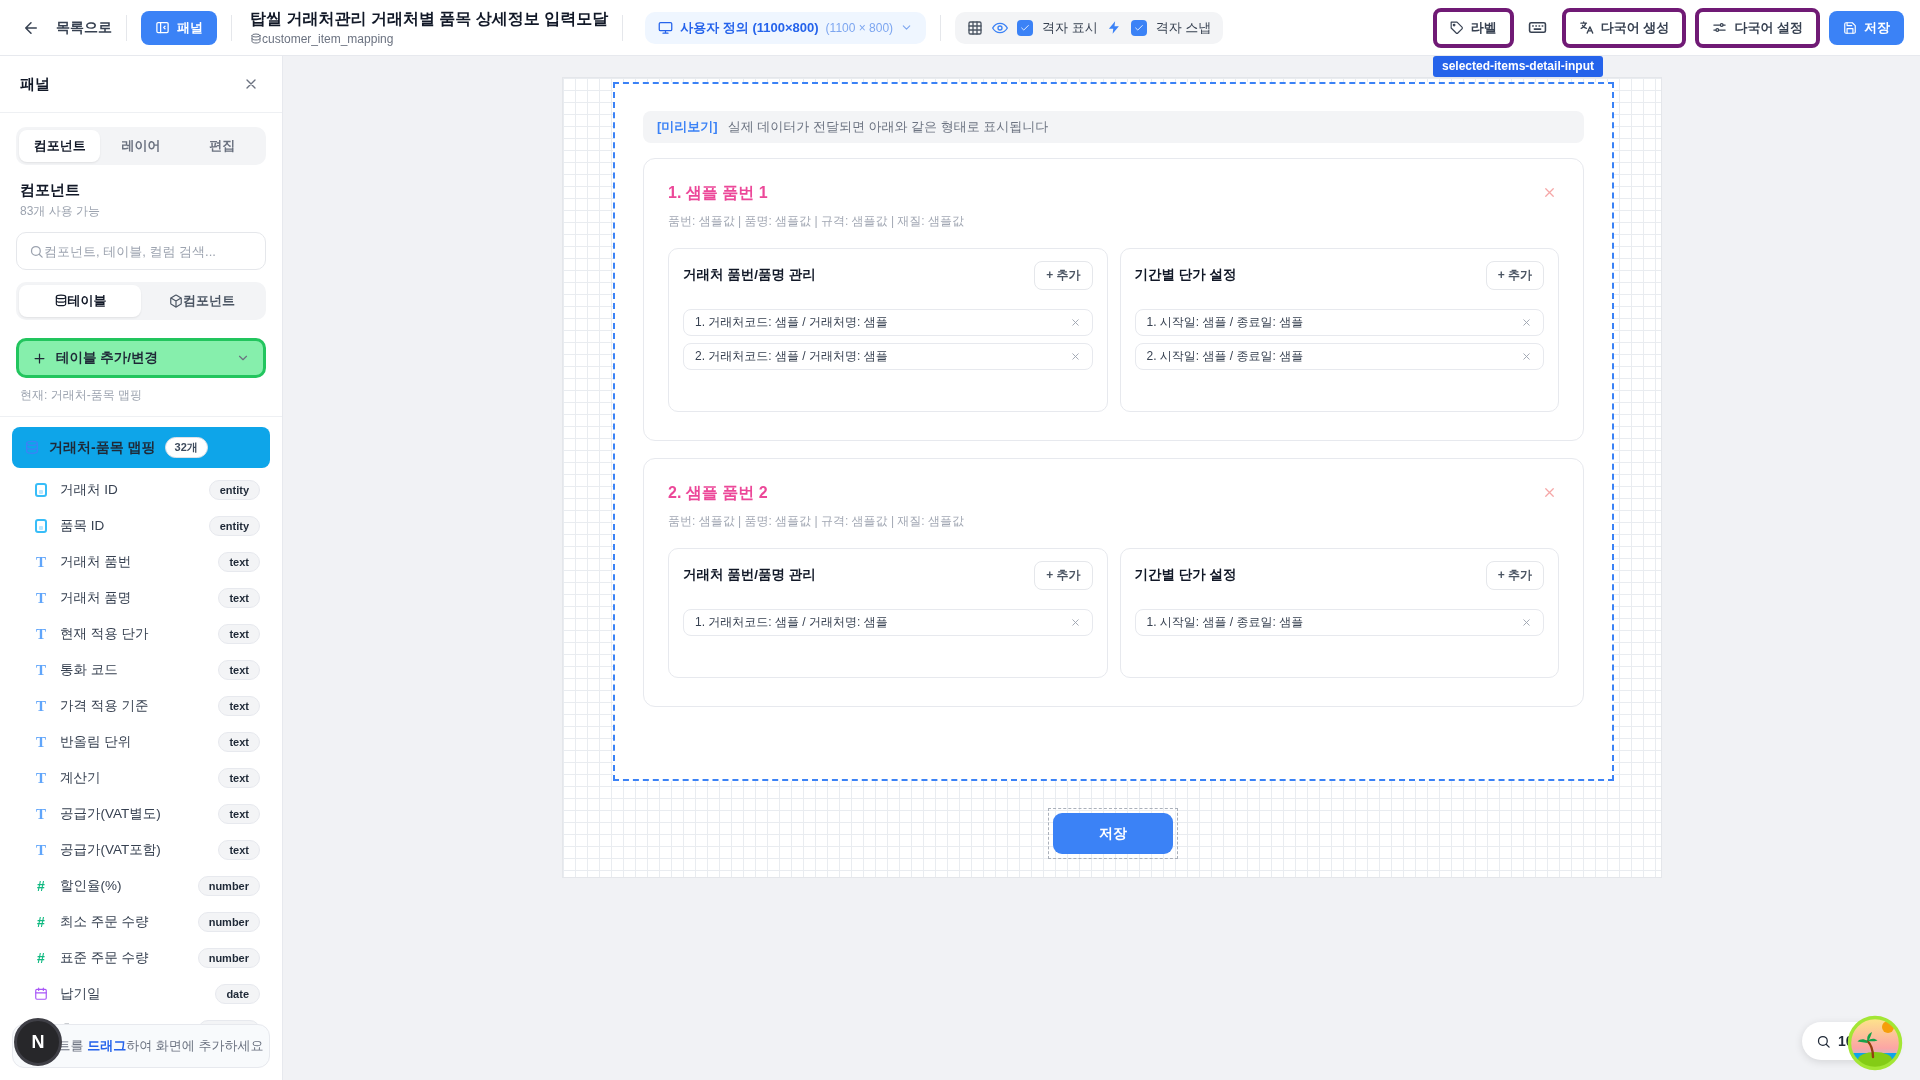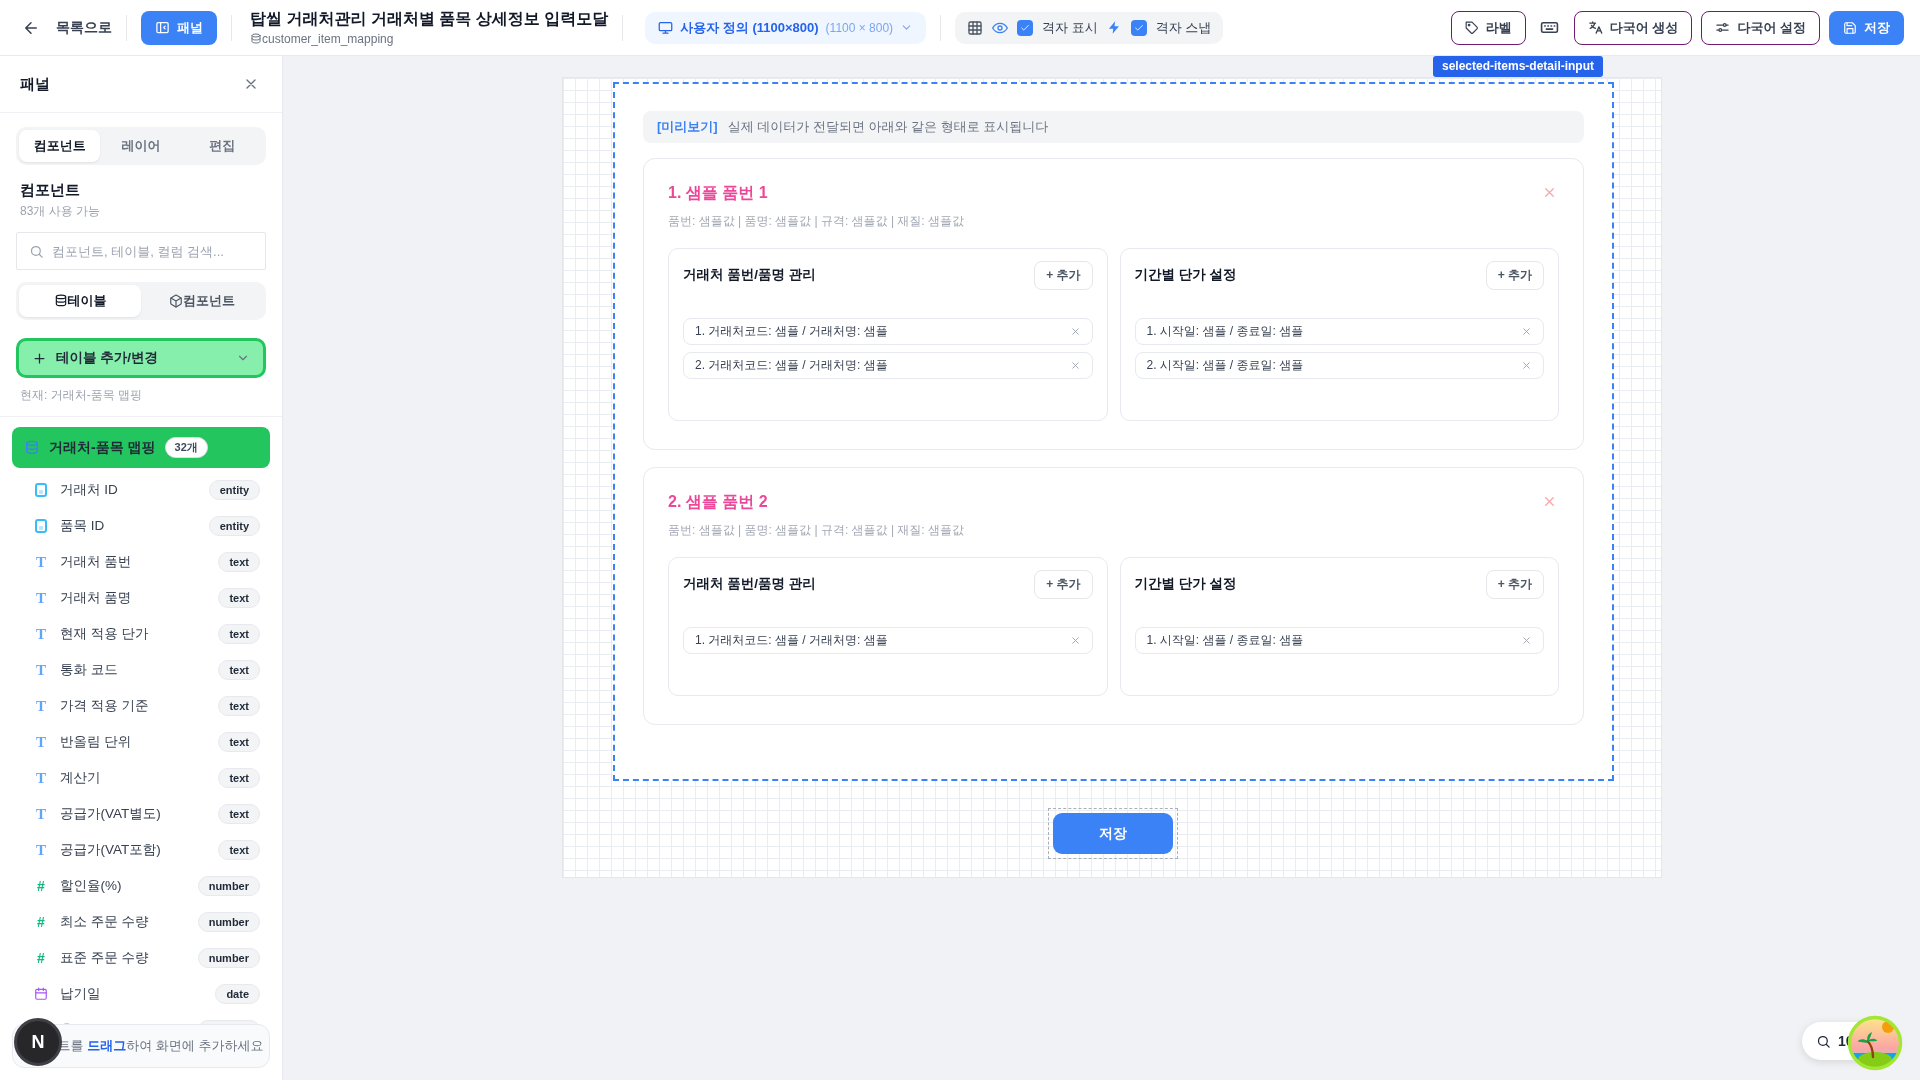--- a/index.html
+++ b/index.html
@@ -21,44 +21,44 @@
   .viewport-pill .vp-label { font-size:13px; font-weight:600; color:#2563eb; }
   .viewport-pill .vp-size { font-size:12px; color:#7da6f0; }
   .viewport-pill .chev { color:#7da6f0; }
   .grid-pill { display:flex; align-items:center; gap:9px; background:#f3f4f6; border-radius:10px; padding:7px 12px; }
   .grid-pill .g-ic { color:#4b5563; }
   .grid-pill .g-blue { color:#3b82f6; }
   .chkbox { width:16px; height:16px; border-radius:4px; background:#3b82f6; display:flex; align-items:center; justify-content:center; cursor:pointer; }
   .chkbox svg { stroke:#fff; }
   .g-label { font-size:13px; color:#374151; }
   .tb-right { margin-left:auto; display:flex; align-items:center; gap:9px; }
-  .btn-line { display:flex; align-items:center; gap:7px; background:#fff; border:1px solid #701a75; border-radius:8px; padding:7px 13px; font-size:13px; font-weight:600; color:#374151; cursor:pointer; }
+  .btn-line { display:flex; align-items:center; gap:7px; background:#fff; border:4px solid #701a75; border-radius:8px; padding:7px 13px; font-size:13px; font-weight:600; color:#374151; cursor:pointer; }
 
   
   .sidebar { position:absolute; top:56px; left:0; width:283px; bottom:0; background:#fff; border-right:1px solid #e7e9ee; overflow:hidden; z-index:20; }
   .sb-header { display:flex; align-items:center; justify-content:space-between; padding:17px 20px; border-bottom:1px solid #eef0f3; }
   .sb-title { font-size:15px; font-weight:700; color:#111827; }
   .sb-close { background:none; border:none; color:#6b7280; cursor:pointer; width:22px; height:22px; display:flex; align-items:center; justify-content:center; }
   .sb-tabs { display:flex; background:#f3f4f6; border-radius:10px; margin:14px 16px 0; padding:3px; }
   .sb-tab { flex:1; text-align:center; font-size:13px; font-weight:600; color:#6b7280; padding:7px 0; border:none; background:transparent; border-radius:8px; cursor:pointer; }
   .sb-tab.active { background:#fff; color:#111827; box-shadow:0 1px 2px rgba(0,0,0,.08); }
   .sb-section { margin:16px 20px 0; }
   .sb-sec-title { font-size:15px; font-weight:700; color:#111827; }
   .sb-sec-sub { font-size:12px; color:#9ca3af; margin-top:3px; }
-  .sb-search { display:flex; align-items:center; gap:8px; margin:12px 16px 0; border:1px solid #e5e7eb; border-radius:2px; padding:0 12px; height:38px; color:#9ca3af; }
+  .sb-search { display:flex; align-items:center; margin:12px 16px 0; border:1px solid #e5e7eb; border-radius:10px; padding:0 12px; height:38px; color:#9ca3af; }
   .sb-search input { border:none; outline:none; flex:1; font-size:13px; color:#374151; font-family:inherit; background:transparent; }
   .sb-search input::placeholder { color:#9ca3af; }
   .seg { display:flex; background:#f3f4f6; border-radius:10px; margin:12px 16px 0; padding:3px; }
   .seg-btn { flex:1; display:flex; align-items:center; justify-content:center; gap:0; font-size:13px; font-weight:600; color:#4b5563; padding:7px 0; border:none; background:transparent; border-radius:8px; cursor:pointer; }
   .seg-btn.active { background:#fff; color:#111827; box-shadow:0 1px 2px rgba(0,0,0,.08); }
   .add-table { display:flex; align-items:center; gap:9px; margin:18px 16px 0; border:3px solid #22c55e; border-radius:10px; height:40px; padding:0 13px; background:#86efac; font-size:13.5px; font-weight:600; color:#1f2937; cursor:pointer; width:calc(100% - 32px); }
   .add-table .chev { margin-left:auto; color:#6b7280; }
   .sb-current { font-size:12px; color:#9ca3af; margin:9px 20px 0; }
   .sb-div { border-top:1px solid #eef0f3; margin:12px 0 10px; }
-  .group-head { display:flex; align-items:center; gap:9px; background:#22c55e; border-radius:8px; margin:0 12px; padding:10px 12px; cursor:pointer; }
+  .group-head { display:flex; align-items:center; gap:9px; background:#0ea5e9; border-radius:8px; margin:0 12px; padding:10px 12px; cursor:pointer; }
   .group-name { font-size:14px; font-weight:700; color:#1f2937; }
   .group-badge { font-size:11px; font-weight:600; color:#3d4a5c; background:#fff; border:1px solid #dde1e7; border-radius:999px; padding:2px 9px; }
   .field-list { padding:4px 12px 0; }
   .field-row { display:flex; align-items:center; padding:8px 10px 8px 20px; height:36px; border-radius:8px; cursor:grab; }
   .f-ic { width:18px; display:flex; align-items:center; justify-content:center; flex:none; }
   .f-label { flex:1; margin-left:10px; font-size:13.5px; font-weight:500; color:#374151; white-space:nowrap; overflow:hidden; }
   .f-badge { font-size:11px; font-weight:700; color:#1f2937; background:#f3f4f6; border:1px solid #e7e9ee; border-radius:999px; padding:3px 10px; }
   .ficon-text { color:#60a5fa; font-family:"Liberation Serif", serif; font-weight:700; font-size:15px; }
   .ficon-number { color:#10b981; font-weight:700; font-size:14px; }
   .ficon-entity { width:12px; height:14px; border:2px solid #38bdf8; border-radius:3px; position:relative; }
@@ -80,21 +80,21 @@
   .card { border:1px solid #e7e9ee; border-radius:12px; padding:24px 24px 28px; background:#fff; margin-bottom:17px; }
   .card-head { display:flex; align-items:flex-start; justify-content:space-between; }
   .card-title { font-size:16px; font-weight:700; color:#ec4899; }
   .card-close { background:none; border:none; color:#f5a6a6; cursor:pointer; padding:2px; }
   .card-meta { margin-top:9px; font-size:12px; color:#a1a7b3; }
   .panels { display:flex; gap:12px; margin-top:18px; }
   .panel { flex:1; border:1px solid #e7e9ee; border-radius:10px; padding:13px 14px 34px; background:#fff; }
   .panel-head { display:flex; align-items:center; justify-content:space-between; height:26px; }
   .panel-title { font-size:13.5px; font-weight:700; color:#111827; }
   .add-btn { background:#fff; border:1px solid #e5e7eb; border-radius:8px; padding:5px 11px; font-size:12px; font-weight:600; color:#4b5563; cursor:pointer; }
-  .items { margin-top:30px; }
+  .items { margin-top:21px; }
   .item { display:flex; align-items:center; justify-content:space-between; border:1px solid #e7e9ee; border-radius:8px; height:27px; padding:0 11px; margin-bottom:7px; font-size:12px; color:#374151; background:#fff; }
   .item-x { background:none; border:none; color:#9ca3af; cursor:pointer; display:flex; padding:0; }
   .save-wrap { position:absolute; left:485px; top:730px; border:1px dashed #aab0ba; padding:4px; }
   .save-btn { width:120px; height:41px; background:#3b82f6; color:#fff; border:none; border-radius:9px; font-size:14px; font-weight:600; cursor:pointer; }
 
   
   .zoom-pill { position:absolute; right:22px; bottom:20px; width:96px; height:38px; background:#fff; border-radius:19px; box-shadow:0 2px 8px rgba(0,0,0,.12); display:flex; align-items:center; gap:7px; padding:0 14px; font-size:14px; font-weight:600; color:#1f2937; z-index:40; cursor:pointer; }
   .island { position:absolute; right:17px; bottom:9px; width:56px; height:56px; z-index:41; }
   .n-logo { position:absolute; left:14px; bottom:14px; width:48px; height:48px; border-radius:50%; background:#27272a; border:3px solid #3f3f46; color:#fff; display:flex; align-items:center; justify-content:center; font-size:18px; font-weight:700; z-index:42; cursor:pointer; }
 </style>

